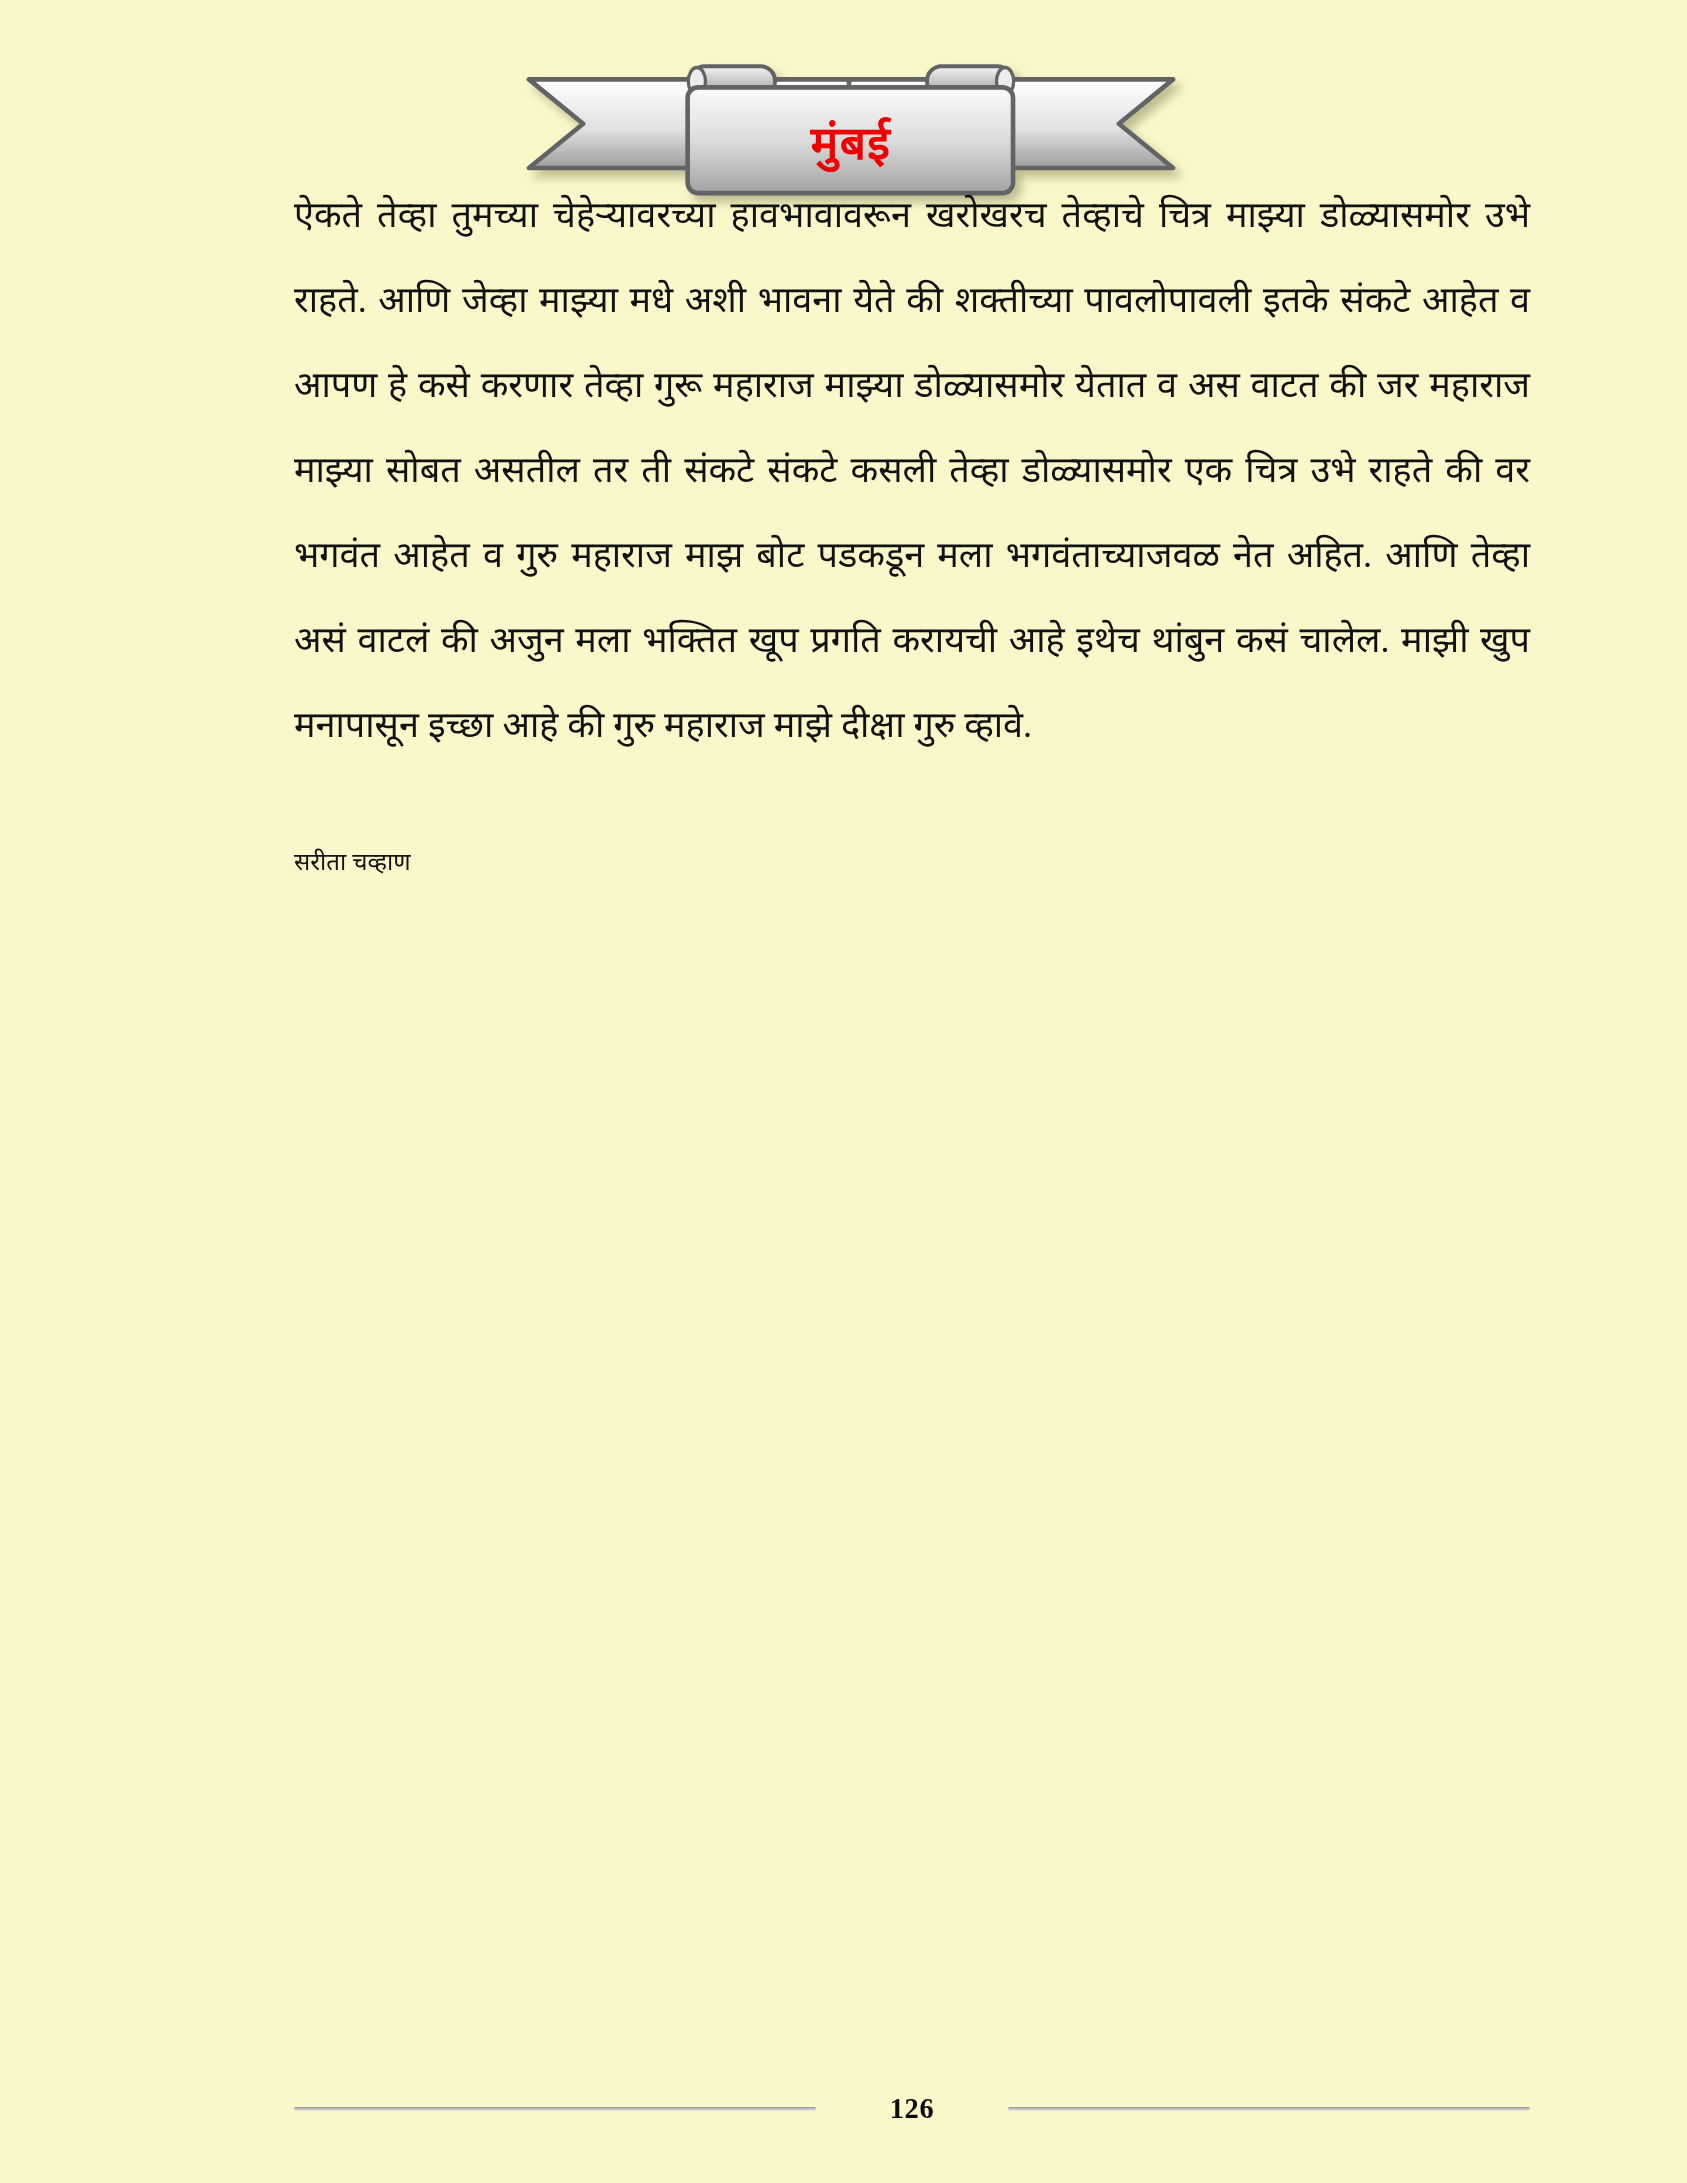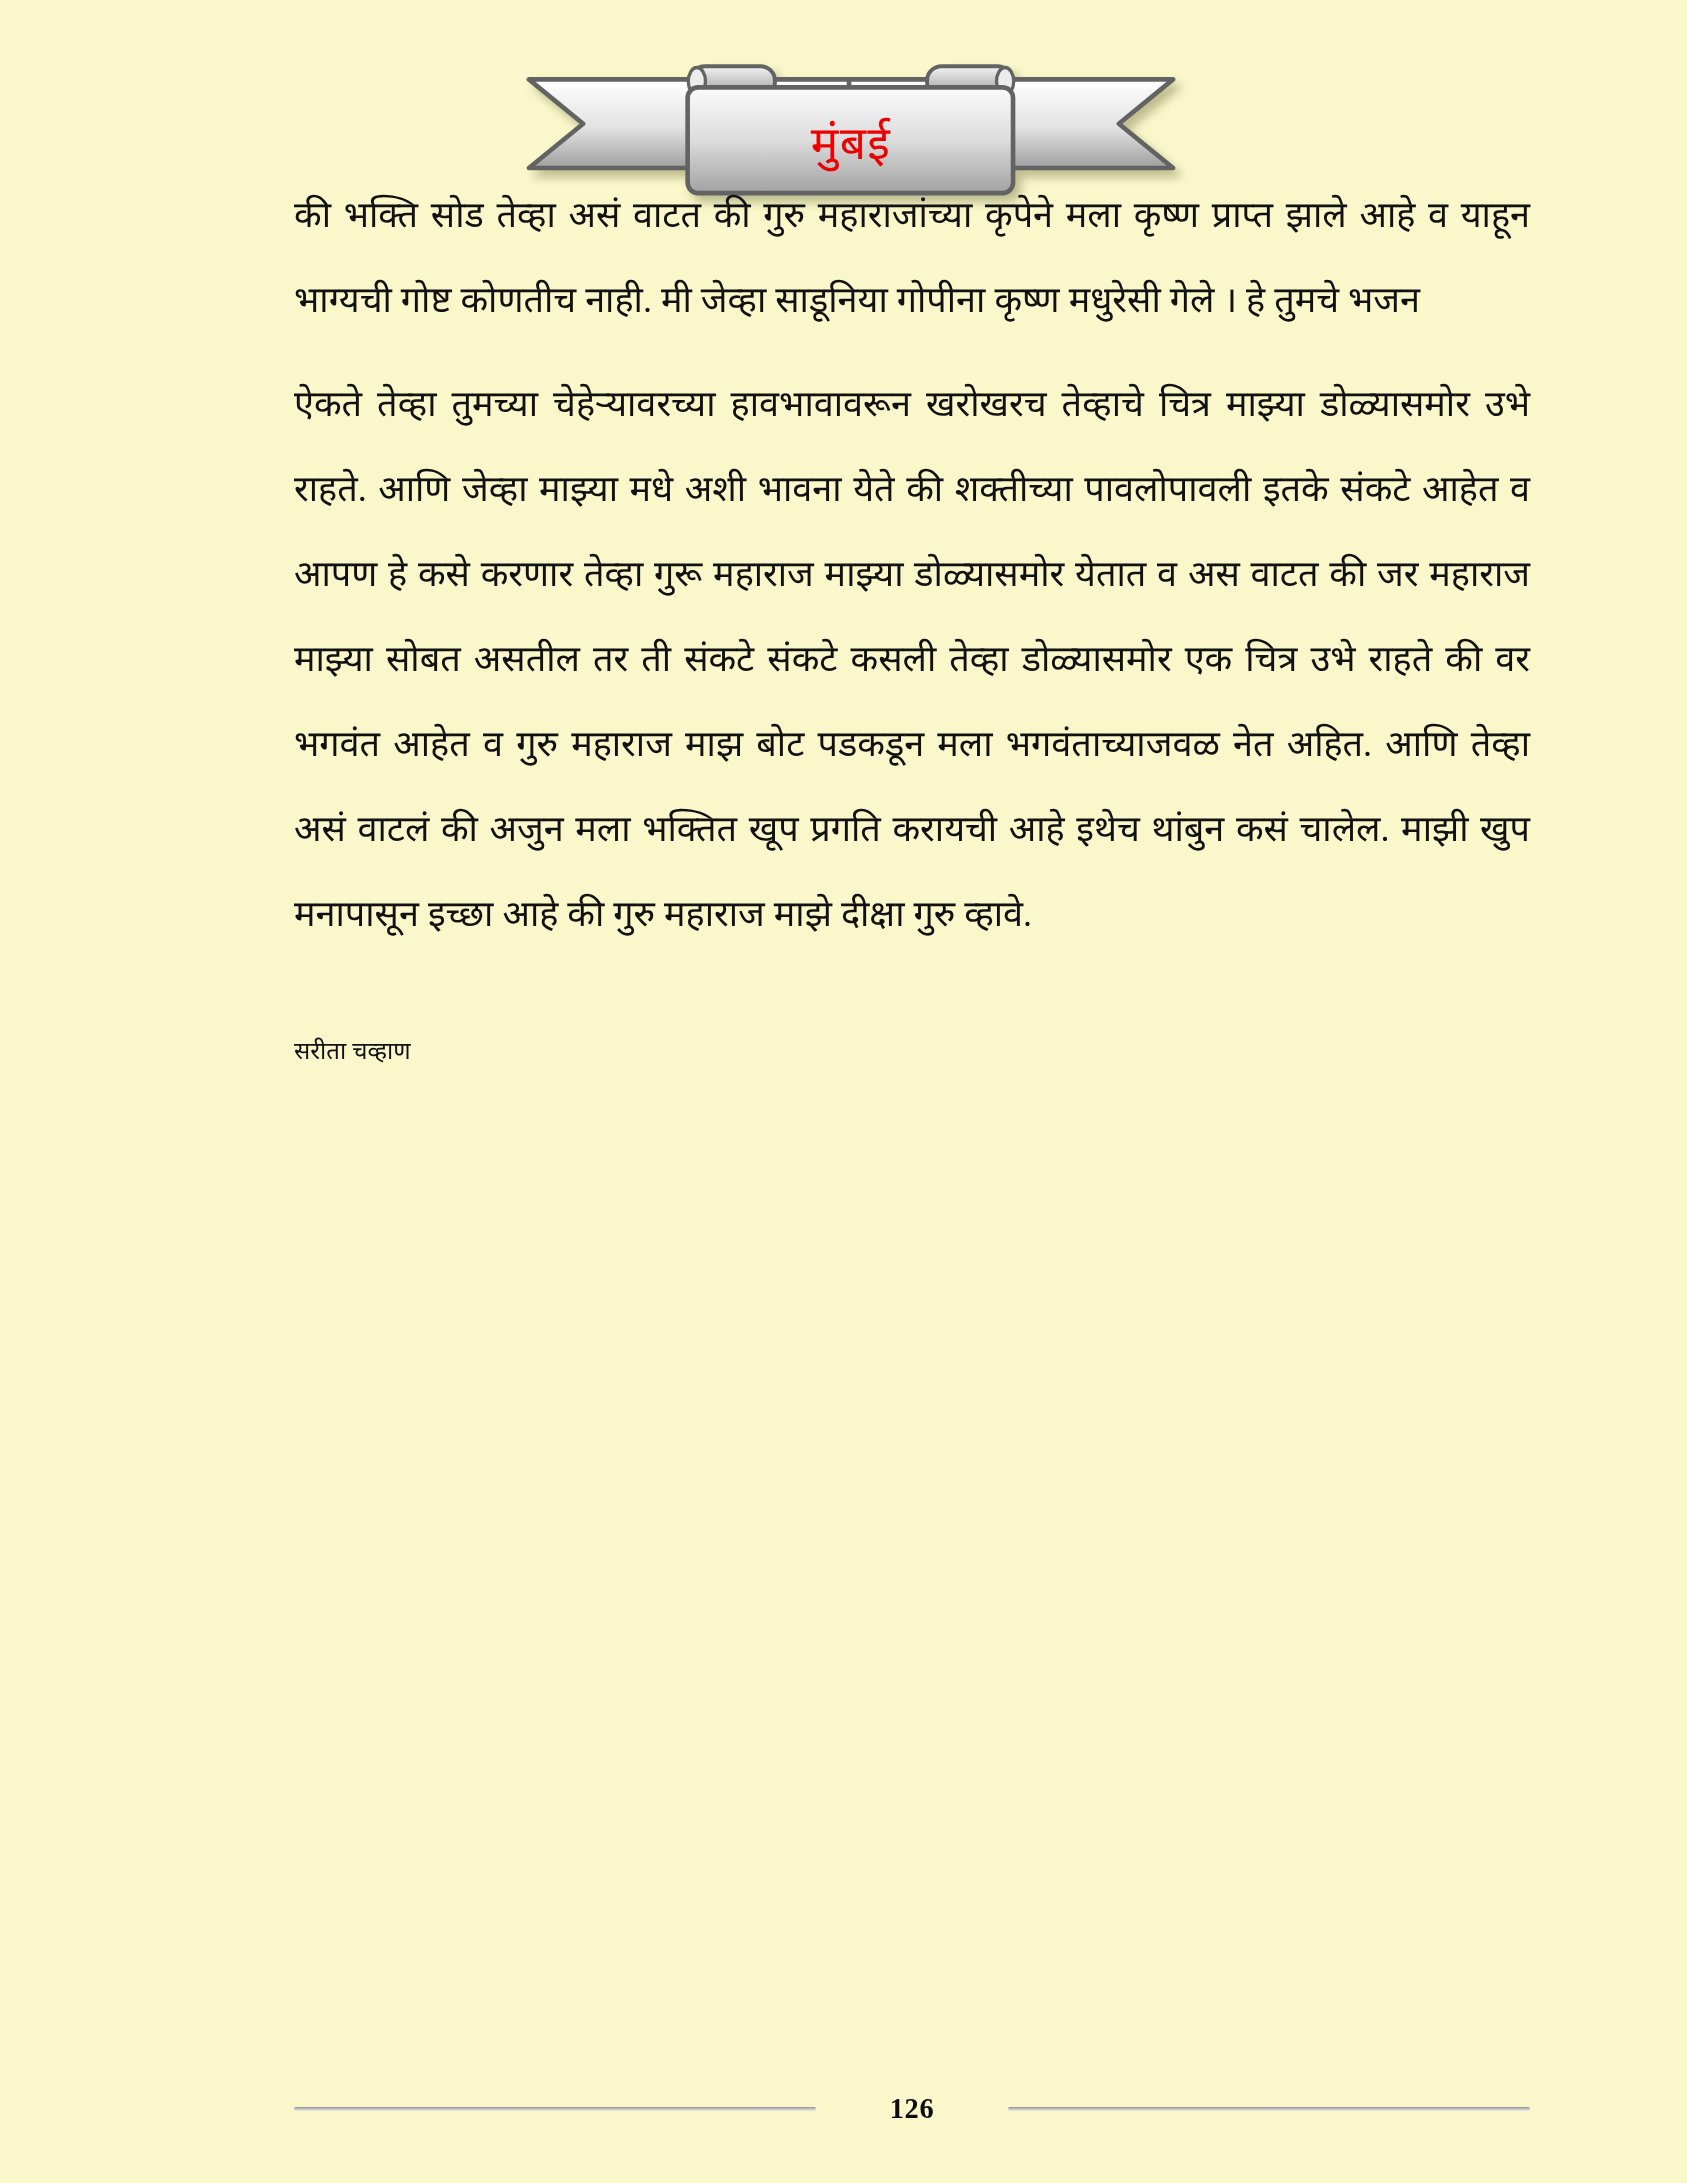--- a/index.html
+++ b/index.html
@@ -30,21 +30,21 @@
     position: absolute;
     left: 173px;
     top: 34px;
     width: 322px;
     height: 106px;
     display: flex;
     align-items: center;
     justify-content: center;
     color: #EC0000;
     font-size: 46px;
-    font-weight: normal;
+    font-weight: bold;
     letter-spacing: 1.3px;
   }
 
   
   .content {
     position: absolute;
     left: 294px;
     top: 173px;
     width: 1236px;
     font-size: 36px;
@@ -116,21 +116,20 @@
     <ellipse cx="272" cy="41" rx="13" ry="21" fill="#ececec" stroke="#636363" stroke-width="5"></ellipse>
     <rect x="620" y="18" width="128" height="46" rx="22" fill="url(#gRoll)" stroke="#636363" stroke-width="6"></rect>
     <ellipse cx="738" cy="41" rx="13" ry="21" fill="#ececec" stroke="#636363" stroke-width="5"></ellipse>
 
     <rect x="258" y="50" width="492" height="160" rx="16" fill="url(#gScroll)" stroke="#636363" stroke-width="7"></rect>
   </svg>
   <div class="banner-title">मुंबई</div>
 </div>
 
 <div class="content">
-  <p>की भक्ति सोड तेव्हा असं वाटत की गुरु महाराजांच्या कृपेने मला कृष्ण प्राप्त झाले आहे व याहून भाग्यची गोष्ट कोणतीच नाही. मी जेव्हा साडूनिया गोपीना कृष्ण मधुरेसी गेले । हे तुमचे भजन</p>
   <p>ऐकते तेव्हा तुमच्या चेहेऱ्यावरच्या हावभावावरून खरोखरच तेव्हाचे चित्र माझ्या डोळ्यासमोर उभे राहते. आणि जेव्हा माझ्या मधे अशी भावना येते की शक्तीच्या पावलोपावली इतके संकटे आहेत व आपण हे कसे करणार तेव्हा गुरू महाराज माझ्या डोळ्यासमोर येतात व अस वाटत की जर महाराज माझ्या सोबत असतील तर ती संकटे संकटे कसली तेव्हा डोळ्यासमोर एक चित्र उभे राहते की वर भगवंत आहेत व गुरु महाराज माझ बोट पडकडून मला भगवंताच्याजवळ नेत अहित. आणि तेव्हा असं वाटलं की अजुन मला भक्तित खूप प्रगति करायची आहे इथेच थांबुन कसं चालेल. माझी खुप मनापासून इच्छा आहे की गुरु महाराज माझे दीक्षा गुरु व्हावे.</p>
 
   <div class="signature">
     <div class="sig-name">सरीता चव्हाण</div>
   </div>
 </div>
 
 <div class="footer">
   <div class="rule"></div>
   <div class="page-number">126</div>

